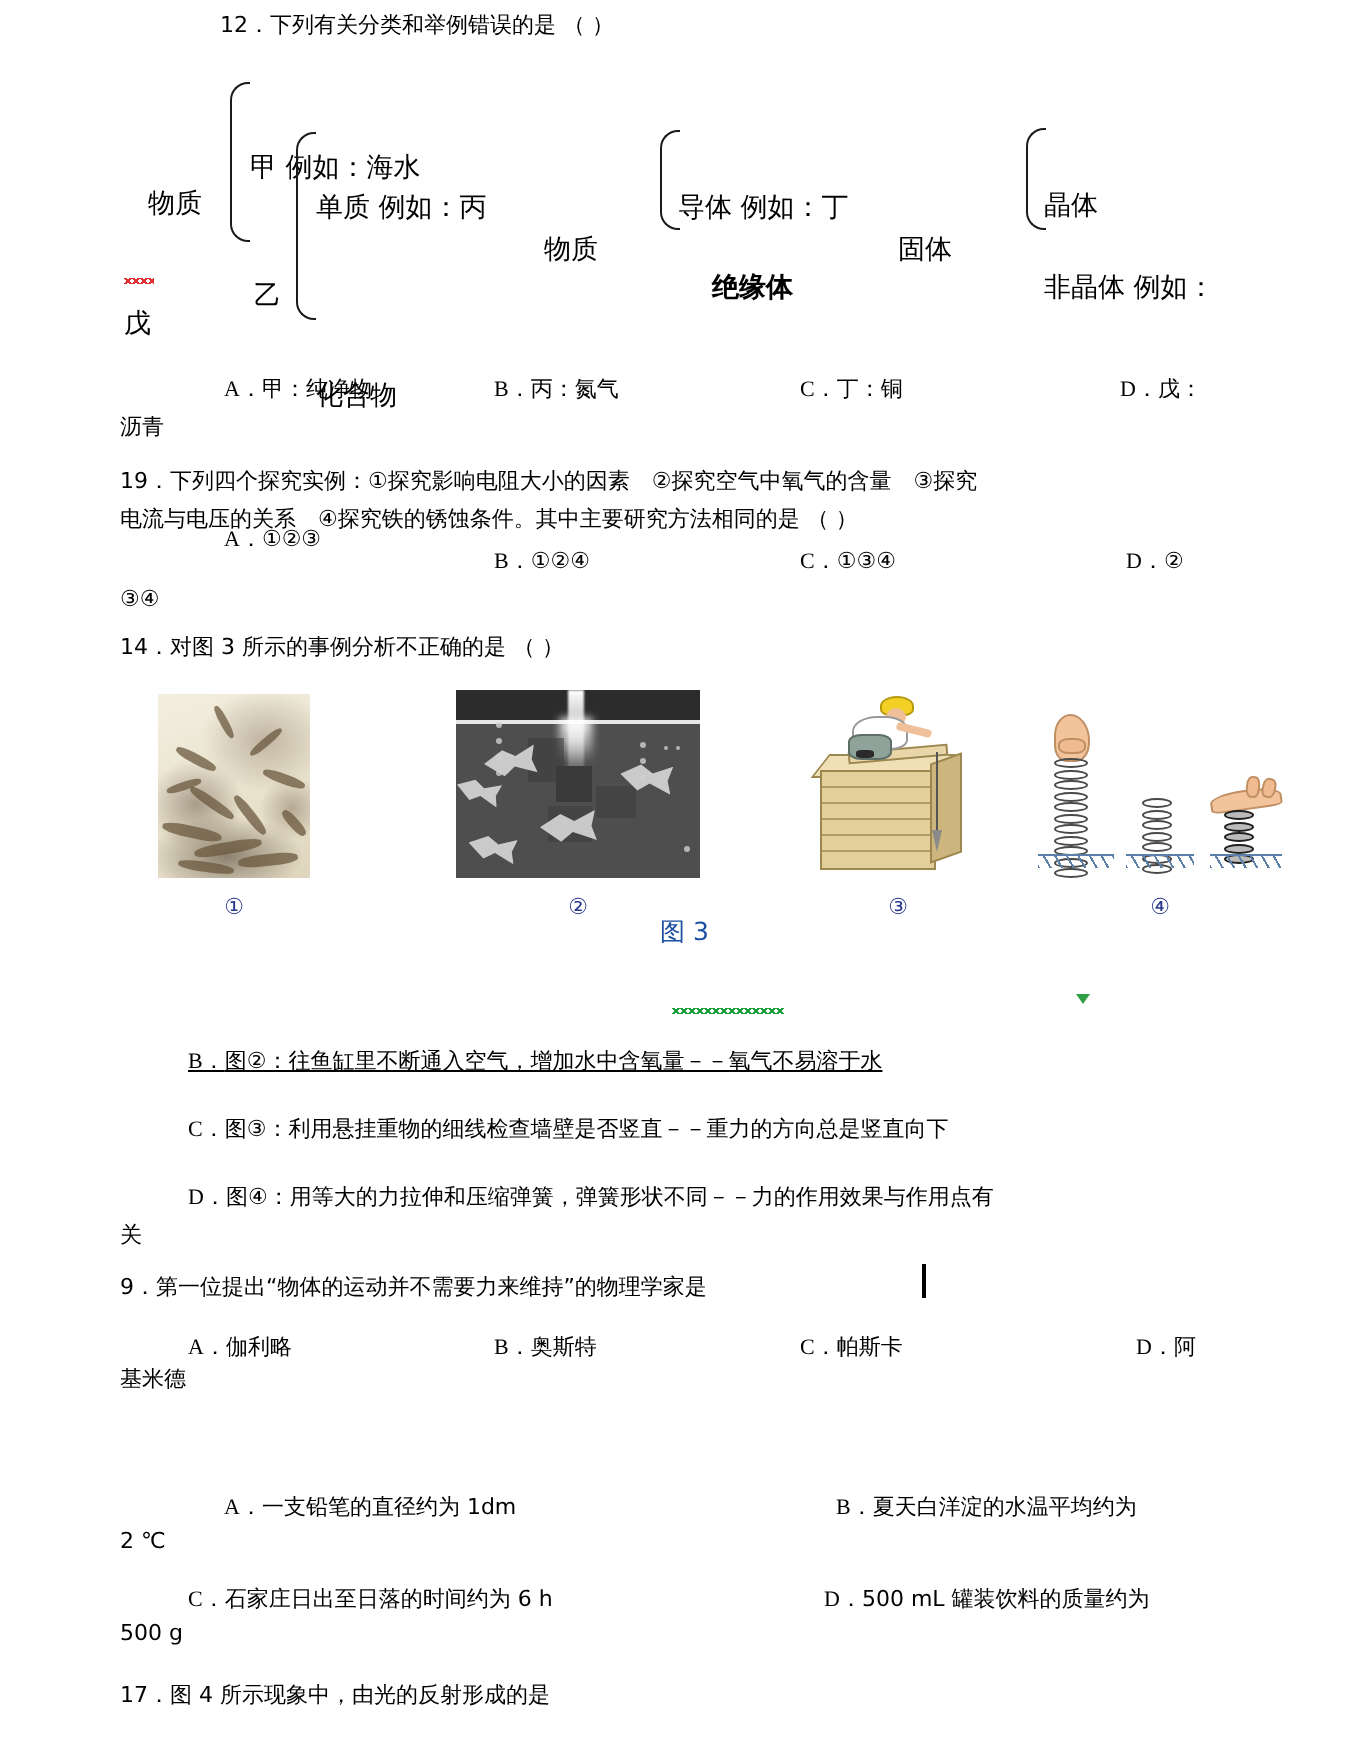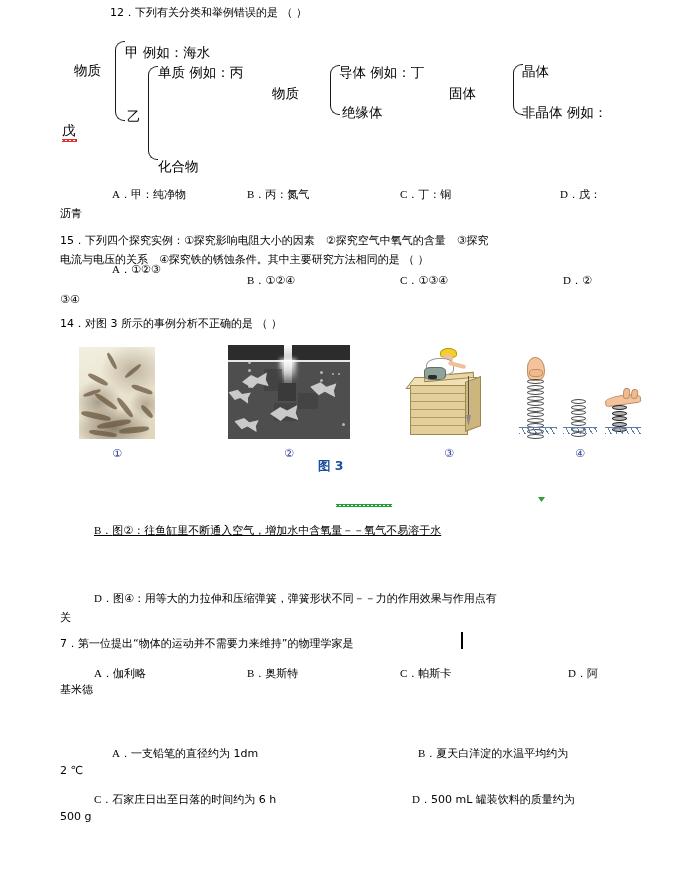--- a/index.html
+++ b/index.html
@@ -27,20 +27,21 @@
     line-height: 19px;
     white-space: nowrap;
   }
   .opt-label { font-family: "Liberation Serif", serif; }
 
   
   .diag-text {
     font-size: 13.5px;
     line-height: 17px;
     white-space: nowrap;
+    margin-top: 32px;
   }
   .brace {
     position: absolute;
     border-left: 1.4px solid #1a1a1a;
     border-top: 1.4px solid #1a1a1a;
     border-bottom: 1.4px solid #1a1a1a;
     border-radius: 9px 0 0 9px;
     border-right: none;
   }
 
@@ -244,21 +245,21 @@
 
   <div class="abs diag-text" style="left:62px; top:122px;">戊</div>
   <div class="sq-red" style="left:62px; top:139px; width:15px;"></div>
 
   <div class="abs diag-text" style="left:272px; top:85px;">物质</div>
 
   <div class="brace abs" style="left:330px; top:65px; width:9px; height:48px;"></div>
 
   <div class="abs diag-text" style="left:339px; top:64px;">导体 例如：丁</div>
 
-  <div class="abs diag-text" style="left:342px; top:104px;">绝缘体</div>
+  <div class="abs diag-text" style="left:356px; top:104px;font-weight:bold;">绝缘体</div>
 
   <div class="abs diag-text" style="left:449px; top:85px;">固体</div>
 
   <div class="brace abs" style="left:513px; top:64px; width:9px; height:49px;"></div>
 
   <div class="abs diag-text" style="left:522px; top:63px;">晶体</div>
 
   <div class="abs diag-text" style="left:522px; top:104px;">非晶体 例如：</div>
 
   <div class="abs qline" style="left:112px; top:185px;">
@@ -268,21 +269,21 @@
     <span class="opt-label">B．</span><span>丙：氮气</span>
   </div>
   <div class="abs qline" style="left:400px; top:185px;">
     <span class="opt-label">C．</span><span>丁：铜</span>
   </div>
   <div class="abs qline" style="left:560px; top:185px;">
     <span class="opt-label">D．</span><span>戊：</span>
   </div>
   <div class="abs qline" style="left:60px; top:204px;">沥青</div>
 
-  <div class="abs qline" style="left:60px; top:231px;">15．下列四个探究实例：①探究影响电阻大小的因素　②探究空气中氧气的含量　③探究</div>
+  <div class="abs qline" style="left:60px; top:231px;">19．下列四个探究实例：①探究影响电阻大小的因素　②探究空气中氧气的含量　③探究</div>
   <div class="abs qline" style="left:60px; top:250px;">电流与电压的关系　④探究铁的锈蚀条件。其中主要研究方法相同的是 （    ）</div>
 
   <div class="abs qline" style="left:112px; top:260px;">
     <span class="opt-label">A．</span><span>①②③</span>
   </div>
   <div class="abs qline" style="left:247px; top:271px;">
     <span class="opt-label">B．</span><span>①②④</span>
   </div>
   <div class="abs qline" style="left:400px; top:271px;">
     <span class="opt-label">C．</span><span>①③④</span>
@@ -398,36 +399,39 @@
       <i></i>
         <i></i>
         <i></i>
         <i></i>
         <i></i>
     </div>
     <div class="ground" style="left:92px; top:72px; width:36px;"></div>
   </div>
   <div class="fig-cap" style="left:562px; top:447px; width:36px;">④</div>
 
-  <div class="fig-title" style="left:318px; top:458px;font-weight:bold;">
+  <div class="fig-title" style="left:330px; top:458px;">
     <span class="hz">图</span>&nbsp;<span>3</span>
   </div>
 
   <div class="sq-green" style="left:336px; top:504px; width:56px;"></div>
   <div class="green-dot" style="left:538px; top:497px;"></div>
 
   <div class="abs qline" style="left:94px; top:521px;text-decoration:underline;">
     <span class="opt-label">B．</span><span>图②：往鱼缸里不断通入空气，增加水中含氧量－－氧气不易溶于水</span>
   </div>
+  <div class="abs qline" style="left:94px; top:555px;">
+    <span class="opt-label">C．</span><span>图③：利用悬挂重物的细线检查墙壁是否竖直－－重力的方向总是竖直向下</span>
+  </div>
   <div class="abs qline" style="left:94px; top:589px;">
     <span class="opt-label">D．</span><span>图④：用等大的力拉伸和压缩弹簧，弹簧形状不同－－力的作用效果与作用点有</span>
   </div>
   <div class="abs qline" style="left:60px; top:608px;">关</div>
 
-  <div class="abs qline" style="left:60px; top:634px;">7．第一位提出“物体的运动并不需要力来维持”的物理学家是</div>
+  <div class="abs qline" style="left:60px; top:634px;">9．第一位提出“物体的运动并不需要力来维持”的物理学家是</div>
   <div class="caret" style="left:461px; top:632px; height:17px;"></div>
 
   <div class="abs qline" style="left:94px; top:664px;">
     <span class="opt-label">A．</span><span>伽利略</span>
   </div>
   <div class="abs qline" style="left:247px; top:664px;">
     <span class="opt-label">B．</span><span>奥斯特</span>
   </div>
   <div class="abs qline" style="left:400px; top:664px;">
     <span class="opt-label">C．</span><span>帕斯卡</span>
@@ -447,14 +451,15 @@
   <div class="abs qline" style="left:60px; top:761px;">2 ℃</div>
 
   <div class="abs qline" style="left:94px; top:790px;">
     <span class="opt-label">C．</span><span>石家庄日出至日落的时间约为 6 h</span>
   </div>
   <div class="abs qline" style="left:412px; top:790px;">
     <span class="opt-label">D．</span><span>500 mL 罐装饮料的质量约为</span>
   </div>
   <div class="abs qline" style="left:60px; top:807px;">500 g</div>
 
+  <div class="abs qline" style="left:60px; top:838px;">17．图 4 所示现象中，由光的反射形成的是</div>
 
 </div>
 
 </body></html>

